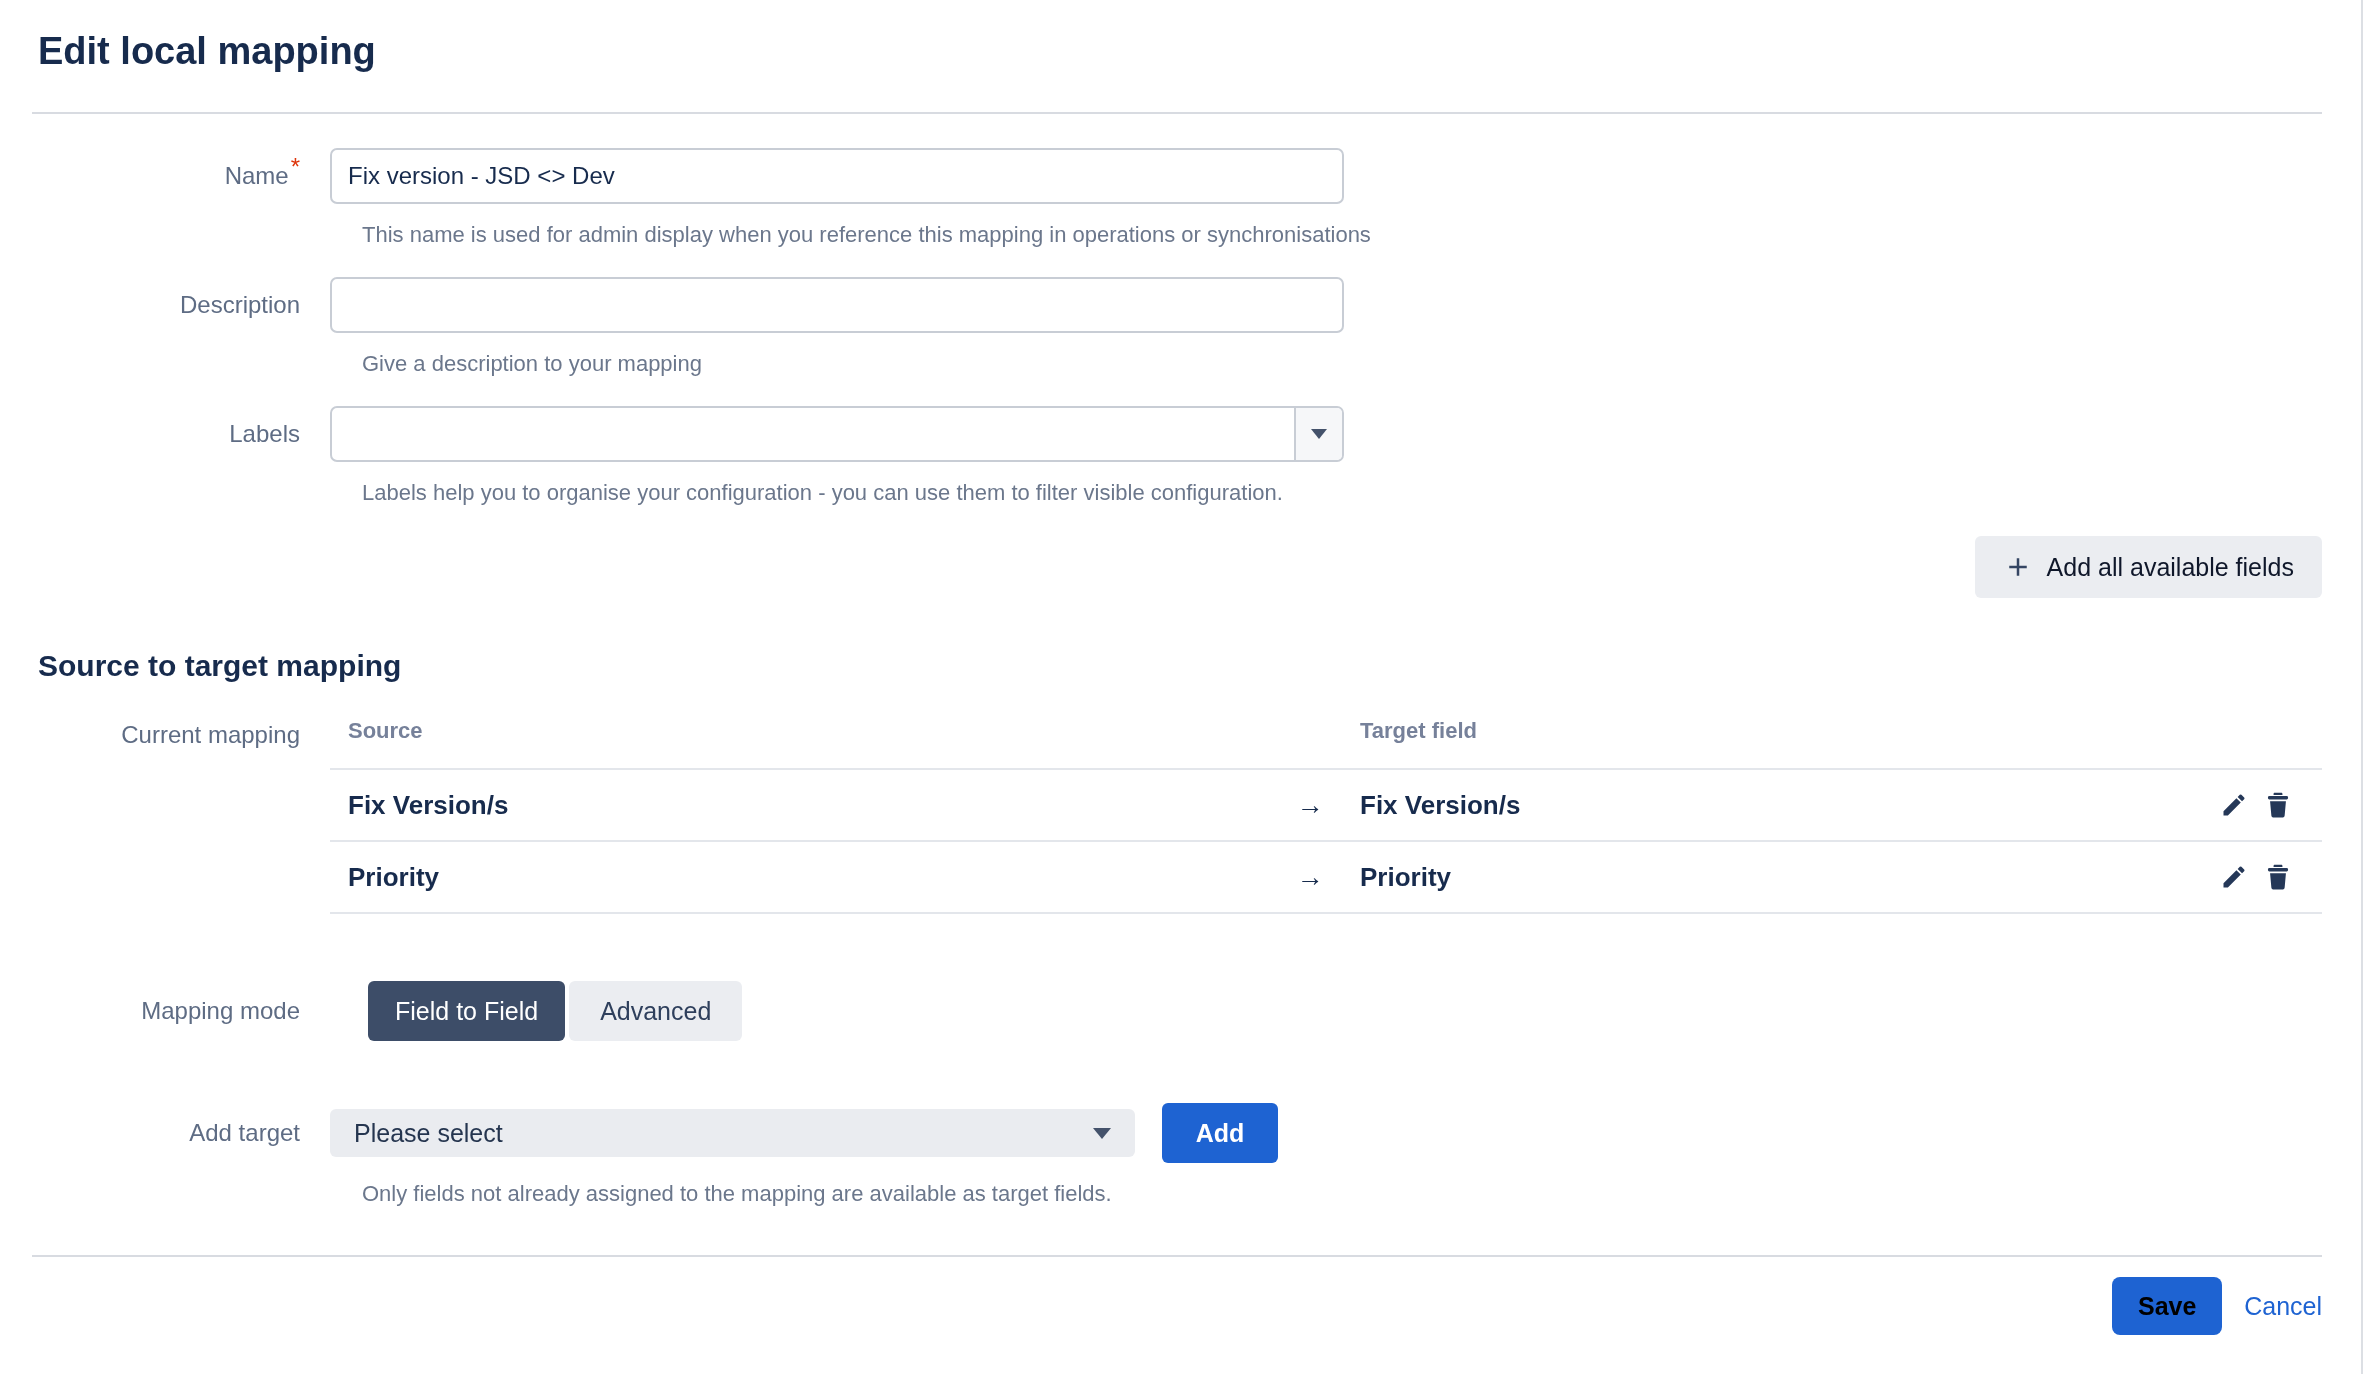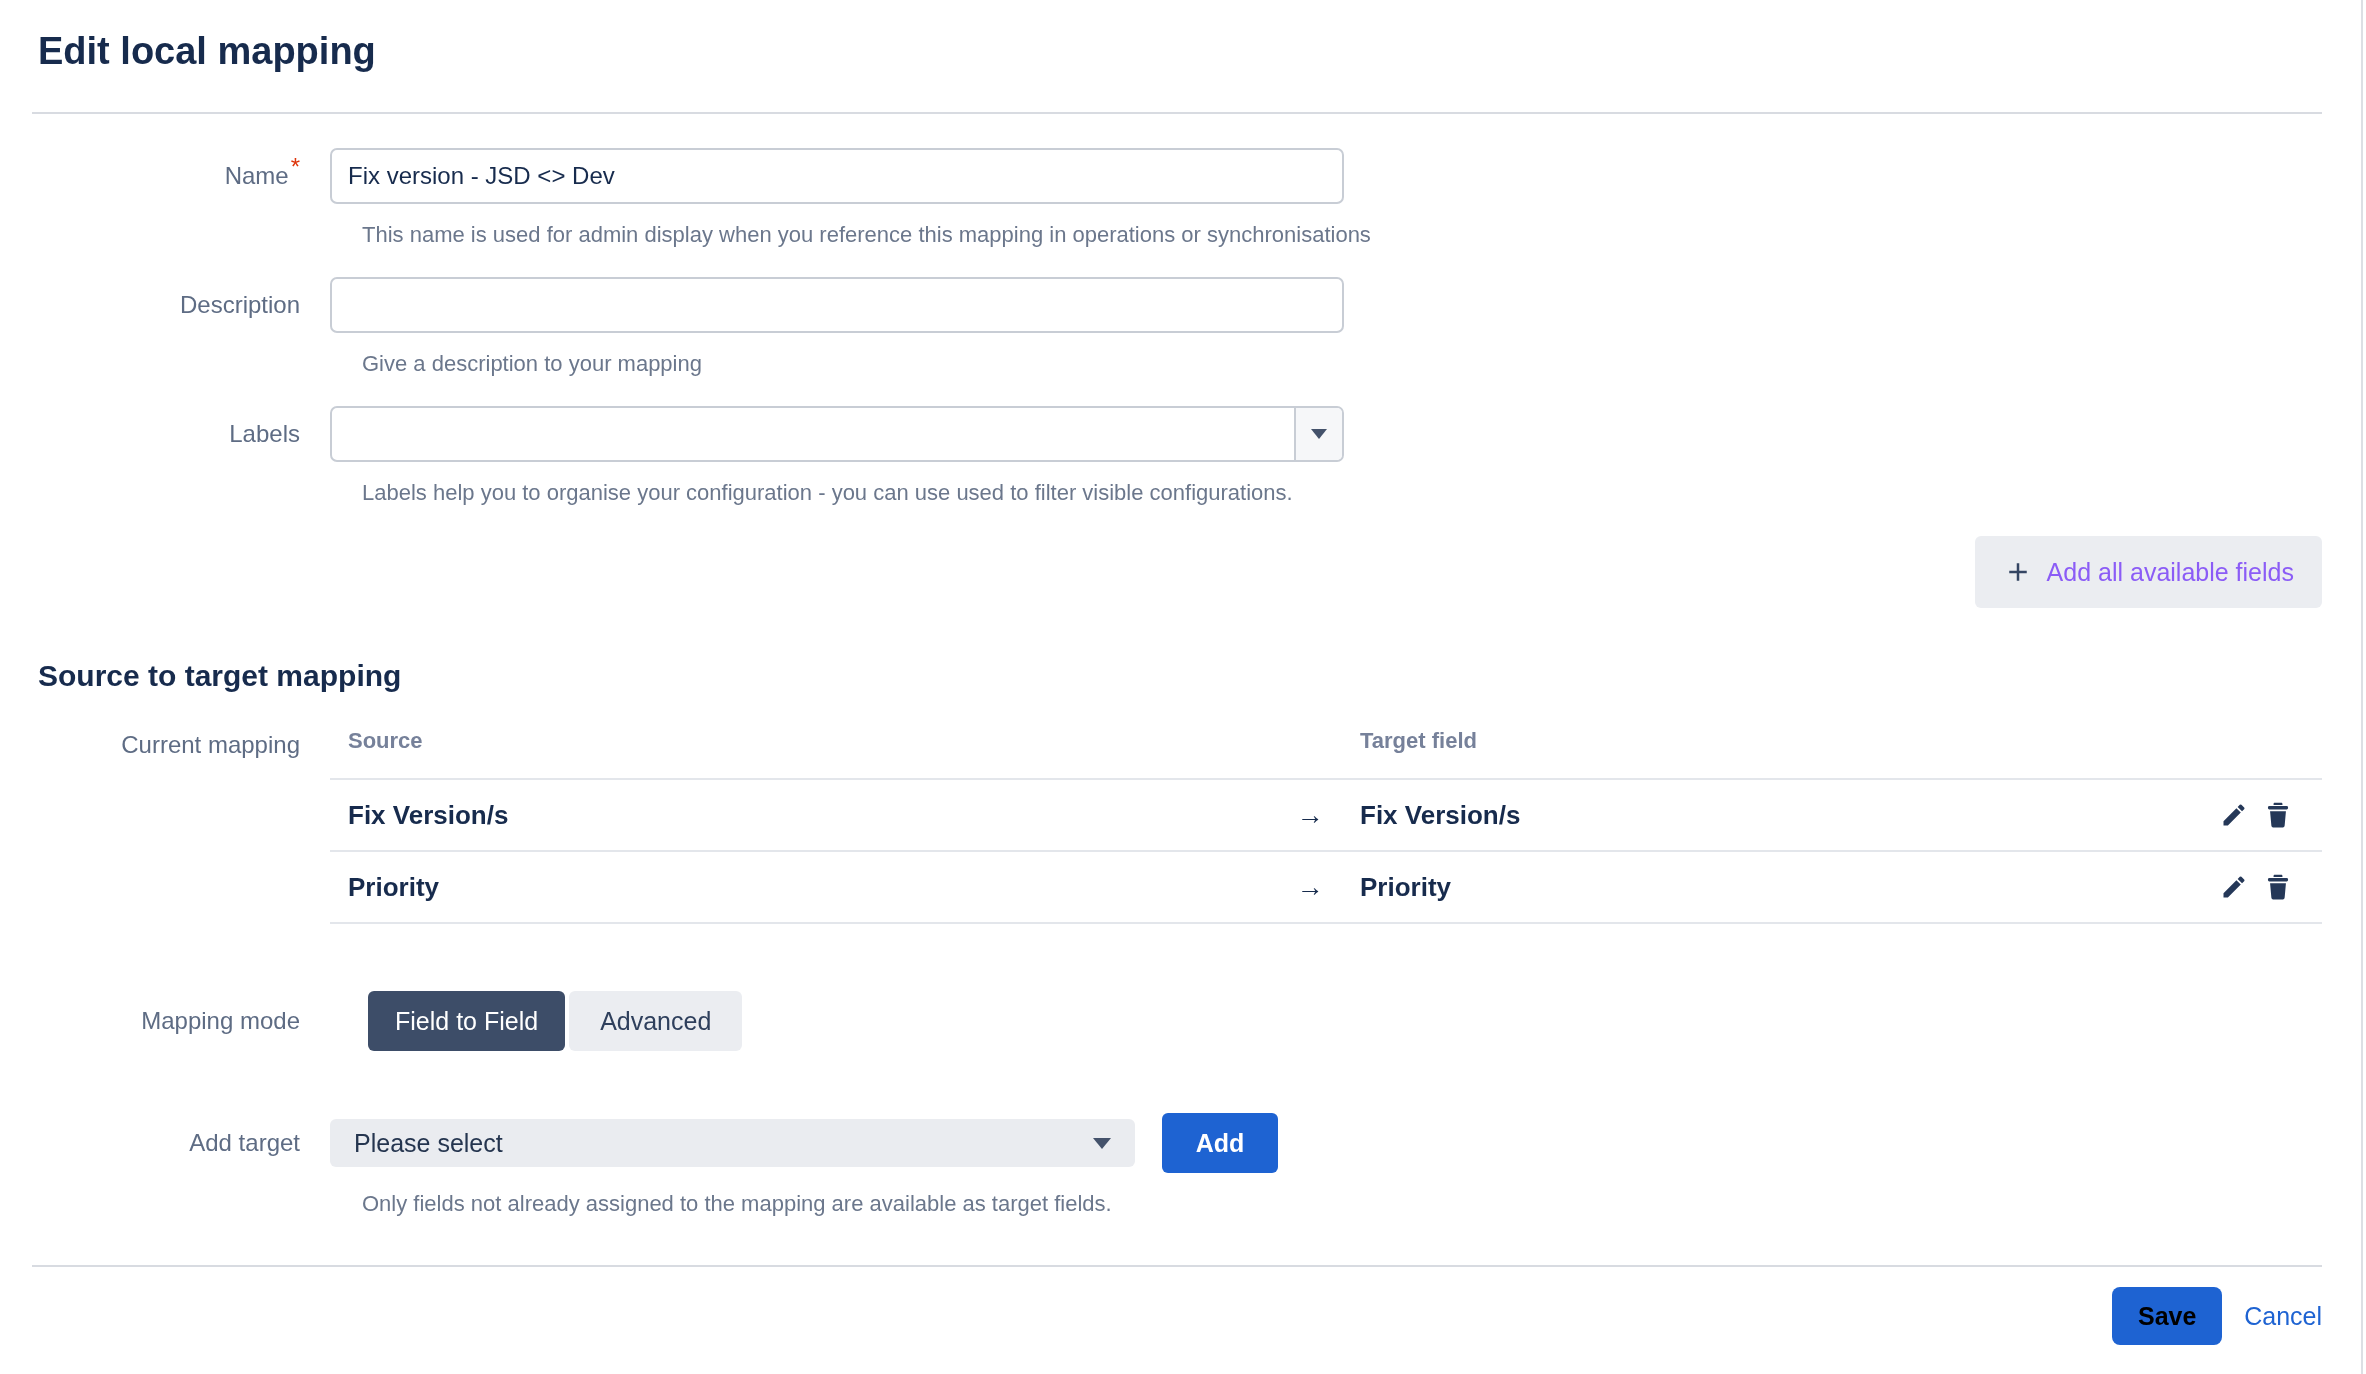--- a/index.html
+++ b/index.html
@@ -53,23 +53,23 @@
   }
   .help{
     margin:16px 0 0 330px;
     font-size:22px;line-height:30px;color:#6B778C;
   }
 
   
   .add-all-row{display:flex;justify-content:flex-end;margin-top:28px;}
   .btn-add-all{
     display:flex;align-items:center;
-    height:72px;padding:0 28px;
+    height:62px;padding:0 28px;
     background:#EBEDF1;border:none;border-radius:6px;
-    font-family:inherit;font-size:25px;color:#8b5cf6;cursor:pointer;
+    font-family:inherit;font-size:25px;color:#0f172a;cursor:pointer;
   }
   .btn-add-all .plus{display:flex;margin-right:14px;}
 
   .section-title{
     margin:48px 0 0 6px;
     font-size:30px;line-height:40px;font-weight:700;color:#172B4D;
   }
 
   
   .mapping-block{display:flex;align-items:flex-start;margin-top:32px;}
@@ -171,21 +171,21 @@
 
     <div class="form-row row-labels">
       <div class="form-label">Labels</div>
       <div class="input-wrap">
         <input class="text-input" type="text" value="" style="">
         <div class="spinner">
           <div class="caret-down"></div>
         </div>
       </div>
     </div>
-    <div class="help">Labels help you to organise your configuration - you can use used to filter visible configurations.</div>
+    <div class="help">Labels help you to organise your configuration - you can use them to filter visible configuration.</div>
 
     <div class="add-all-row">
       <button class="btn-add-all">
         <span class="plus">
           <svg width="30" height="30" viewBox="0 0 24 24">
               <path d="M11 5h2v14h-2zM5 11h14v2H5z" fill="#344563"></path>
             </svg>
         </span>
         <span>Add all available fields</span>
       </button>

